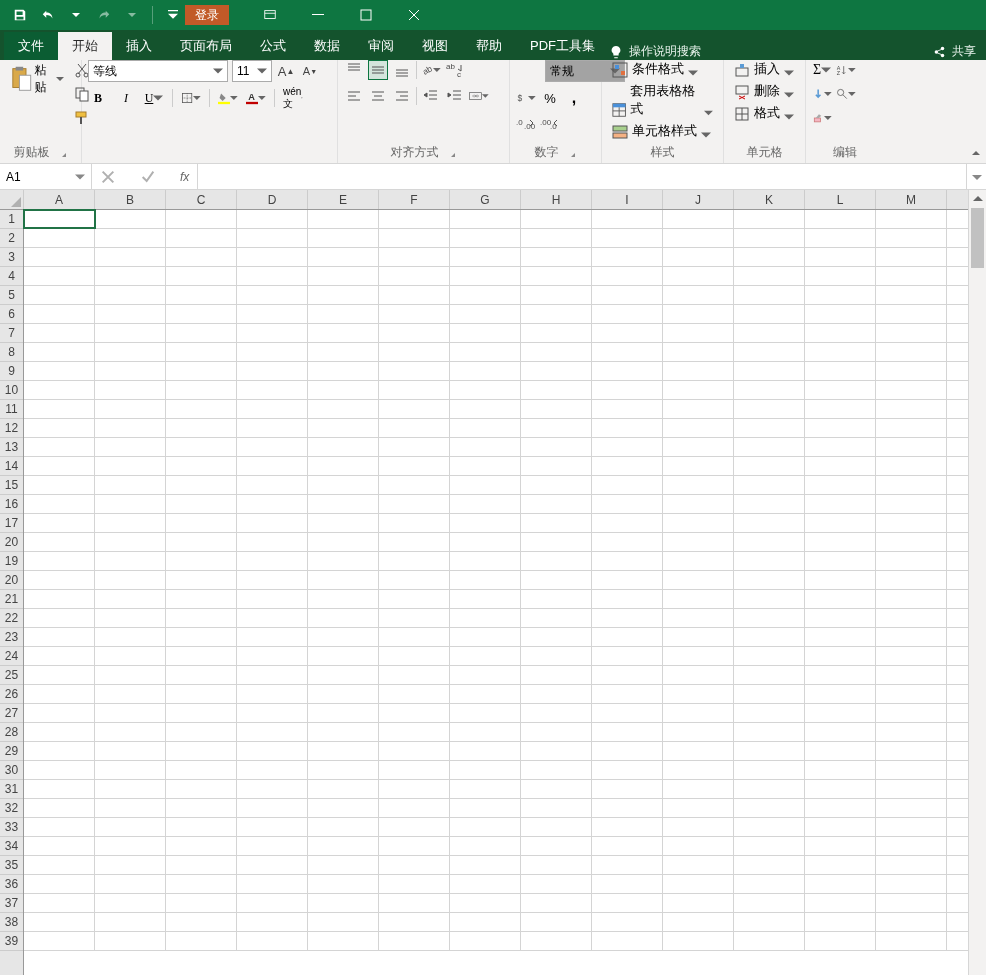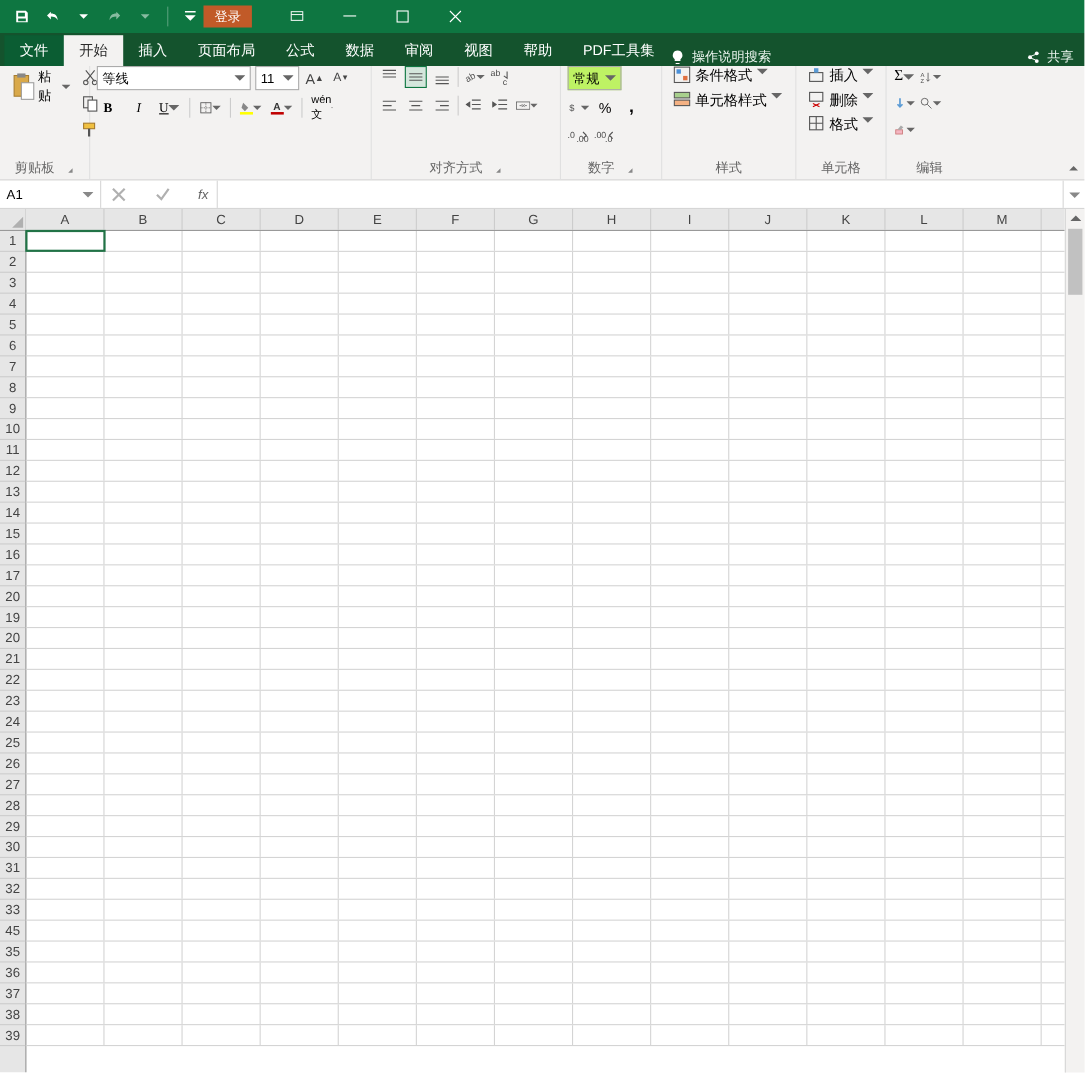--- a/index.html
+++ b/index.html
@@ -34,23 +34,23 @@
 
 .bigbtn { display: flex; flex-direction: row; align-items: center; gap: 2px; padding: 2px 4px; cursor: pointer; }
 .vcol { display: flex; flex-direction: column; gap: 4px; justify-content: center; }
 .smbtn { width: 20px; height: 20px; display:flex; align-items:center; justify-content:center; cursor:pointer; fill:#4a4a4a; }
 .smbtn.sel { background:#d4e6dc; border:1px solid #0e7641; }
 .row { display:flex; align-items:center; gap:4px; }
 .dd { width:10px; height:10px; fill:#666; }
 
 .font-name { width:140px; height:22px; border:1px solid #ababab; background:#fff; padding:0 4px; display:flex; align-items:center; justify-content:space-between; }
 .font-size { width:40px; height:22px; border:1px solid #ababab; background:#fff; padding:0 4px; display:flex; align-items:center; justify-content:space-between; }
-.format-dd { width:49px; height:22px; border:1px solid #ababab; background:#bef264; padding:0 4px; display:flex; align-items:center; justify-content:space-between; }
-
-.txtbtn { padding:0 4px; font-size:13px; display:flex; align-items:flex-start; gap:4px; cursor:pointer; }
+.format-dd { width:80px; height:22px; border:1px solid #ababab; background:#a3a3a3; padding:0 4px; display:flex; align-items:center; justify-content:space-between;margin-left:29px; }
+
+.txtbtn { padding:0 4px; font-size:13px; display:flex; align-items:flex-end; gap:4px; cursor:pointer; }
 
 
 .fbar { height: 26px; border-bottom: 1px solid #d6d6d6; display: flex; align-items: stretch; background:#fff; }
 .namebox { width: 92px; border-right: 1px solid #d6d6d6; display:flex; align-items:center; padding:0 6px; justify-content:space-between; }
 .fbtns { display:flex; align-items:center; border-right:1px solid #d6d6d6; padding:0 8px; gap:24px; }
 .fbtns .fb { width:16px; height:16px; fill:#b0b0b0; }
 .fbtns .fx { font-style:italic; color:#666; }
 .finput { flex:1; padding:0 6px; display:flex; align-items:center; }
 .fexpand { width:20px; border-left:1px solid #d6d6d6; display:flex; align-items:center; justify-content:center; }
 
@@ -402,20 +402,31 @@
 
   <div class="group" style="width:122px">
     <div class="group-content" style="flex-direction:column; gap:4px;">
       <div class="txtbtn">
           <svg width="16" height="16" viewBox="0 0 16 16">
             <rect x="1" y="1" width="14" height="14" fill="none" stroke="#555"></rect>
             <rect x="3" y="3" width="4" height="4" fill="#4a90d9"></rect>
             <rect x="9" y="9" width="4" height="4" fill="#e07040"></rect>
           </svg>
           <span>条件格式</span>
+          <svg class="dd" viewBox="0 0 8 8">
+            <path d="M0 2h8L4 6z"></path>
+          </svg>
+        </div>
+      <div class="txtbtn">
+          <svg width="16" height="16" viewBox="0 0 16 16">
+            <rect x="1" y="1" width="14" height="14" fill="none" stroke="#555"></rect>
+            <rect x="1" y="1" width="14" height="4" fill="#4a90d9"></rect>
+            <path d="M1 9h14M8 5v10" stroke="#555"></path>
+          </svg>
+          <span>套用表格格式</span>
           <svg class="dd" viewBox="0 0 8 8">
             <path d="M0 2h8L4 6z"></path>
           </svg>
         </div>
       <div class="txtbtn">
           <svg width="16" height="16" viewBox="0 0 16 16">
             <rect x="1" y="2" width="14" height="5" fill="#a8d08d" stroke="#555"></rect>
             <rect x="1" y="9" width="14" height="5" fill="#f4b183" stroke="#555"></rect>
           </svg>
           <span>单元格样式</span>
@@ -597,21 +608,21 @@
         <div class="rh">24</div>
         <div class="rh">25</div>
         <div class="rh">26</div>
         <div class="rh">27</div>
         <div class="rh">28</div>
         <div class="rh">29</div>
         <div class="rh">30</div>
         <div class="rh">31</div>
         <div class="rh">32</div>
         <div class="rh">33</div>
-        <div class="rh">45</div>
+        <div class="rh">34</div>
         <div class="rh">35</div>
         <div class="rh">36</div>
         <div class="rh">37</div>
         <div class="rh">38</div>
         <div class="rh">39</div>
       </div>
     <div class="cells" id="cells">
         <div class="cellrow">
           <div class="cell active"></div>
           <div class="cell"></div>

